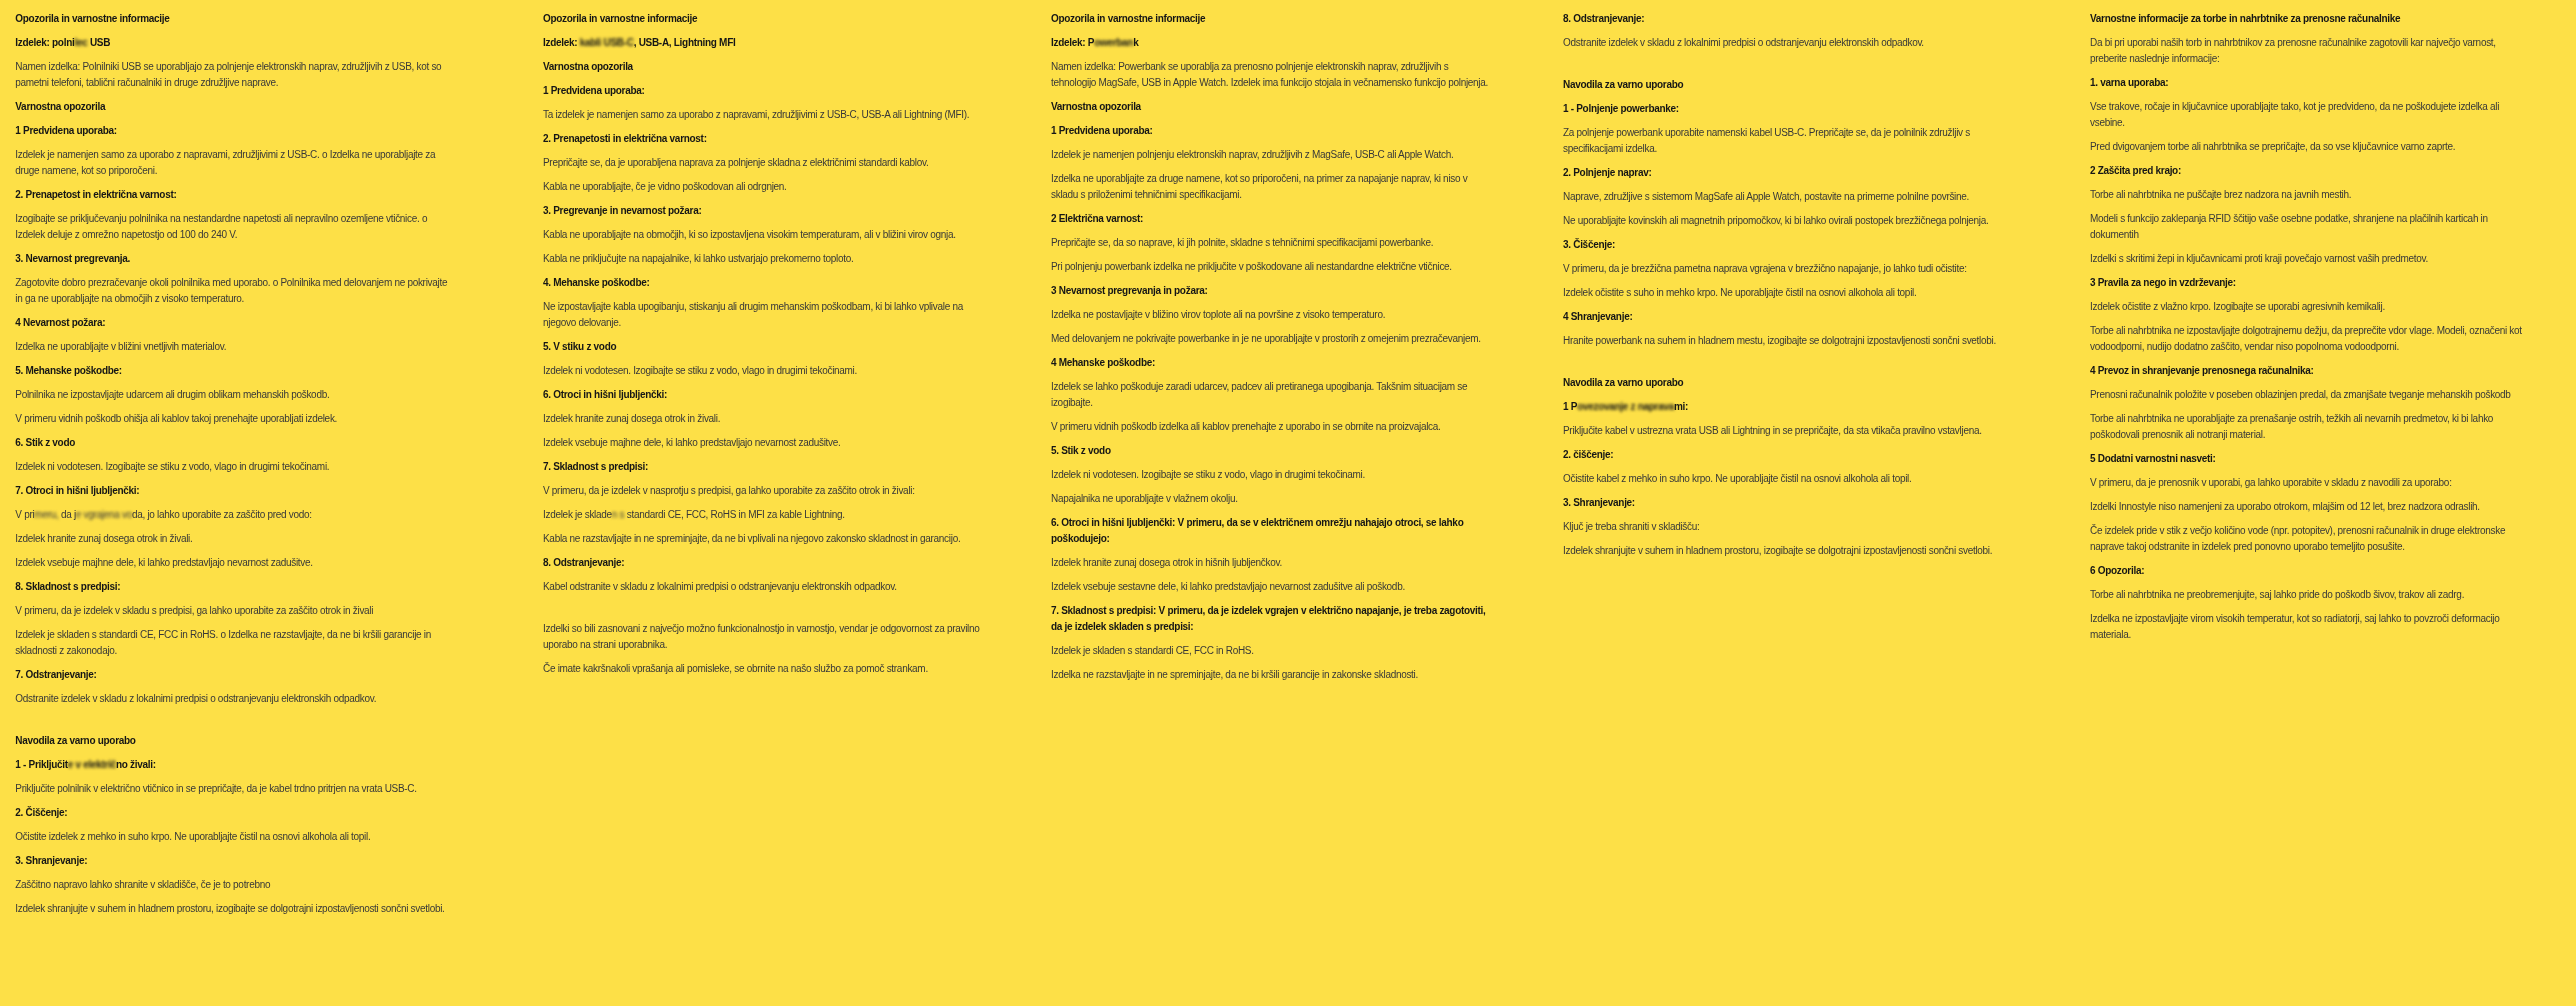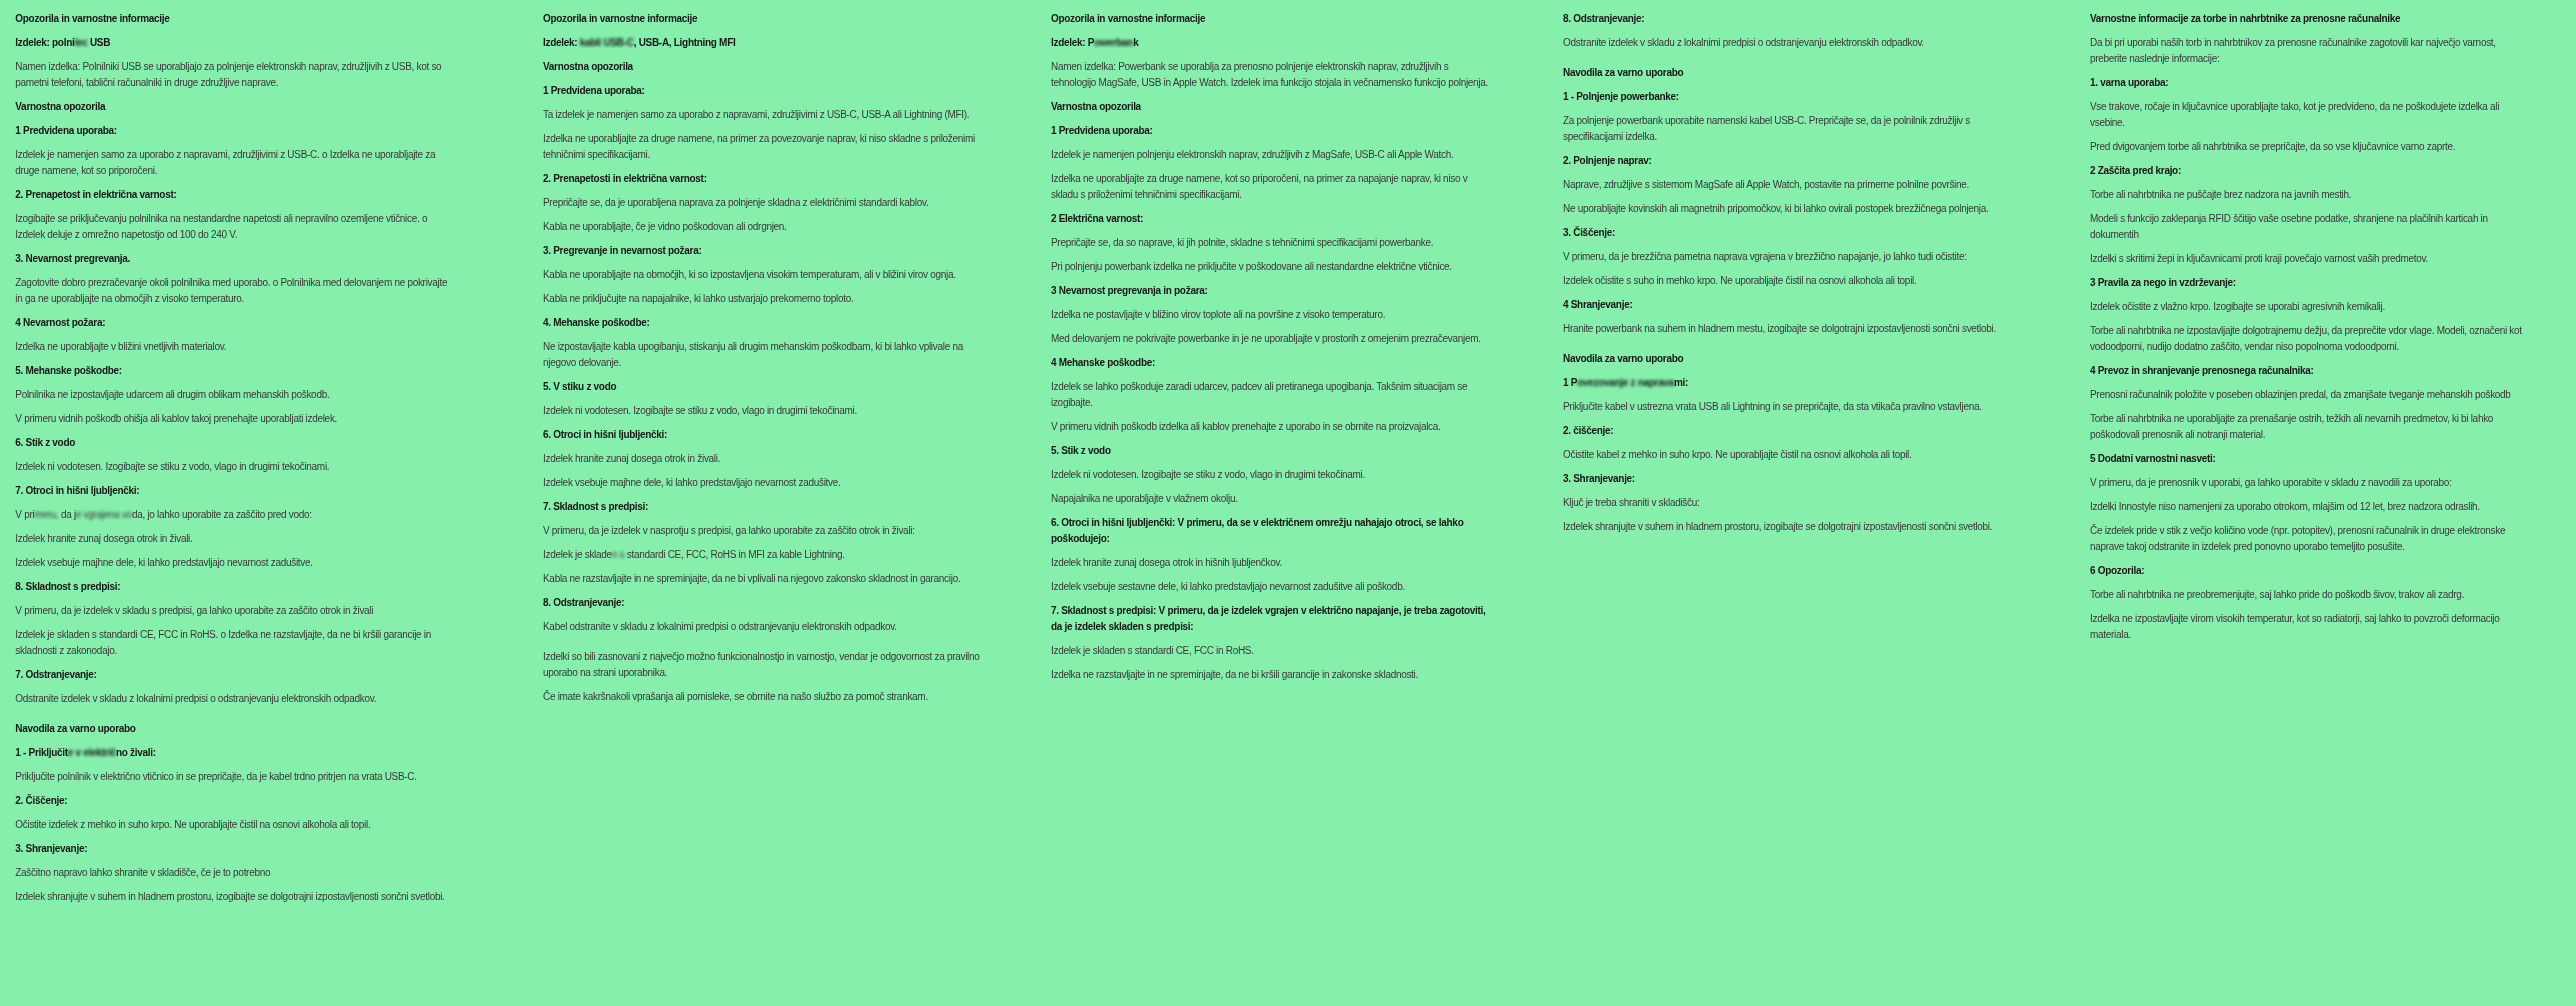--- a/index.html
+++ b/index.html
@@ -5,21 +5,21 @@
   html, body {
     margin: 0;
     padding: 0;
     background: #ffffff;
   }
   #doc {
     position: relative;
     width: 2576px;
     height: 1006px;
     overflow: hidden;
-    background: #86efac;
+    background: #fde047;
     font-family: "Liberation Sans", sans-serif;
   }
   .col {
     position: absolute;
     top: 11.3px;
     width: 439px;
   }
   .col-1 { left: 15.3px; }
   .col-2 { left: 543px; }
   .col-3 { left: 1051px; }
@@ -30,21 +30,21 @@
     line-height: 16px;
     letter-spacing: -0.3px;
     color: #383838;
     margin: 0 0 8px 0;
   }
   .block.bold {
     font-weight: bold;
     color: #161616;
   }
   .block.sp {
-    margin-top: 14px;
+    margin-top: 26px;
   }
   .blur {
     filter: blur(1.8px);
   }
 </style>
 </head>
 <body>
 
 <div id="doc">
   <div class="col col-1">
@@ -82,21 +82,20 @@
       <div class="block bold">3. Shranjevanje:</div>
       <div class="block">Zaščitno napravo lahko shranite v skladišče, če je to potrebno</div>
       <div class="block">Izdelek shranjujte v suhem in hladnem prostoru, izogibajte se dolgotrajni izpostavljenosti sončni svetlobi.</div>
     </div>
   <div class="col col-2">
       <div class="block bold">Opozorila in varnostne informacije</div>
       <div class="block bold"><span>Izdelek: </span><span class="blur">kabli USB-C</span><span>, USB-A, Lightning MFI</span></div>
       <div class="block bold">Varnostna opozorila</div>
       <div class="block bold">1 Predvidena uporaba:</div>
       <div class="block">Ta izdelek je namenjen samo za uporabo z napravami, združljivimi z USB-C, USB-A ali Lightning (MFI).</div>
-      <div class="block">Izdelka ne uporabljajte za druge namene, na primer za povezovanje naprav, ki niso skladne s priloženimi tehničnimi specifikacijami.</div>
       <div class="block bold">2. Prenapetosti in električna varnost:</div>
       <div class="block">Prepričajte se, da je uporabljena naprava za polnjenje skladna z električnimi standardi kablov.</div>
       <div class="block">Kabla ne uporabljajte, če je vidno poškodovan ali odrgnjen.</div>
       <div class="block bold">3. Pregrevanje in nevarnost požara:</div>
       <div class="block">Kabla ne uporabljajte na območjih, ki so izpostavljena visokim temperaturam, ali v bližini virov ognja.</div>
       <div class="block">Kabla ne priključujte na napajalnike, ki lahko ustvarjajo prekomerno toploto.</div>
       <div class="block bold">4. Mehanske poškodbe:</div>
       <div class="block">Ne izpostavljajte kabla upogibanju, stiskanju ali drugim mehanskim poškodbam, ki bi lahko vplivale na njegovo delovanje.</div>
       <div class="block bold">5. V stiku z vodo</div>
       <div class="block">Izdelek ni vodotesen. Izogibajte se stiku z vodo, vlago in drugimi tekočinami.</div>

